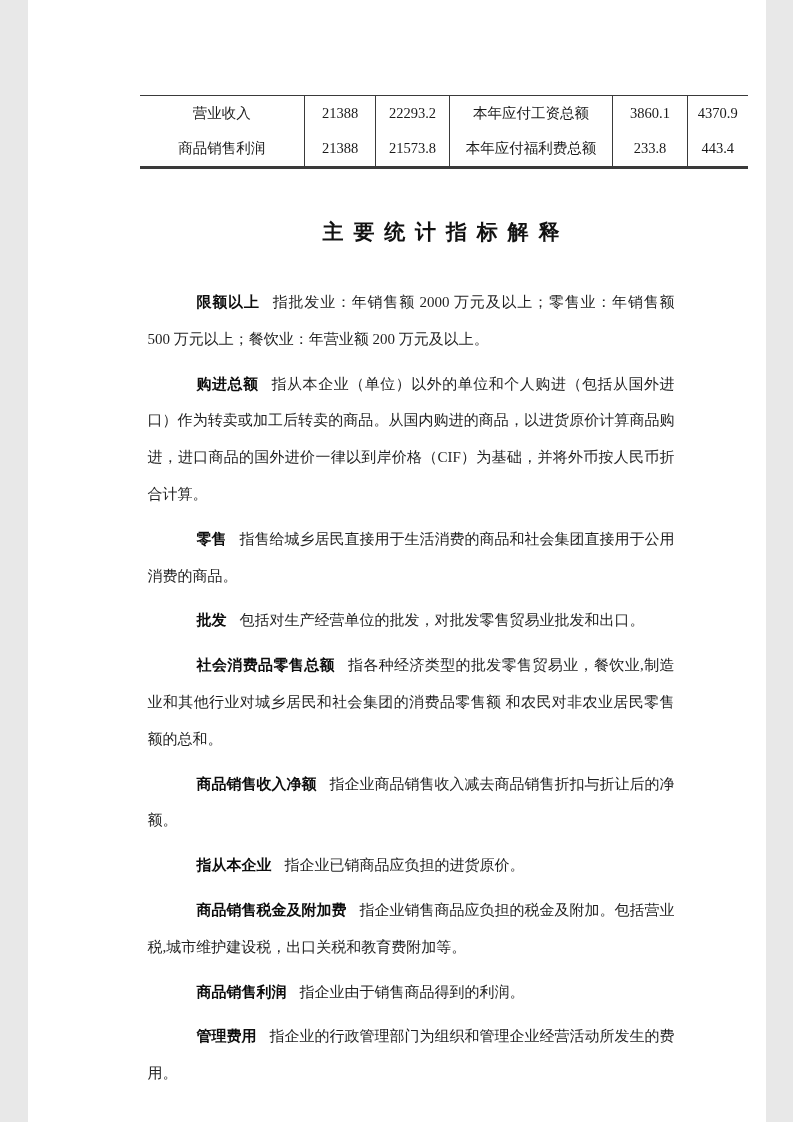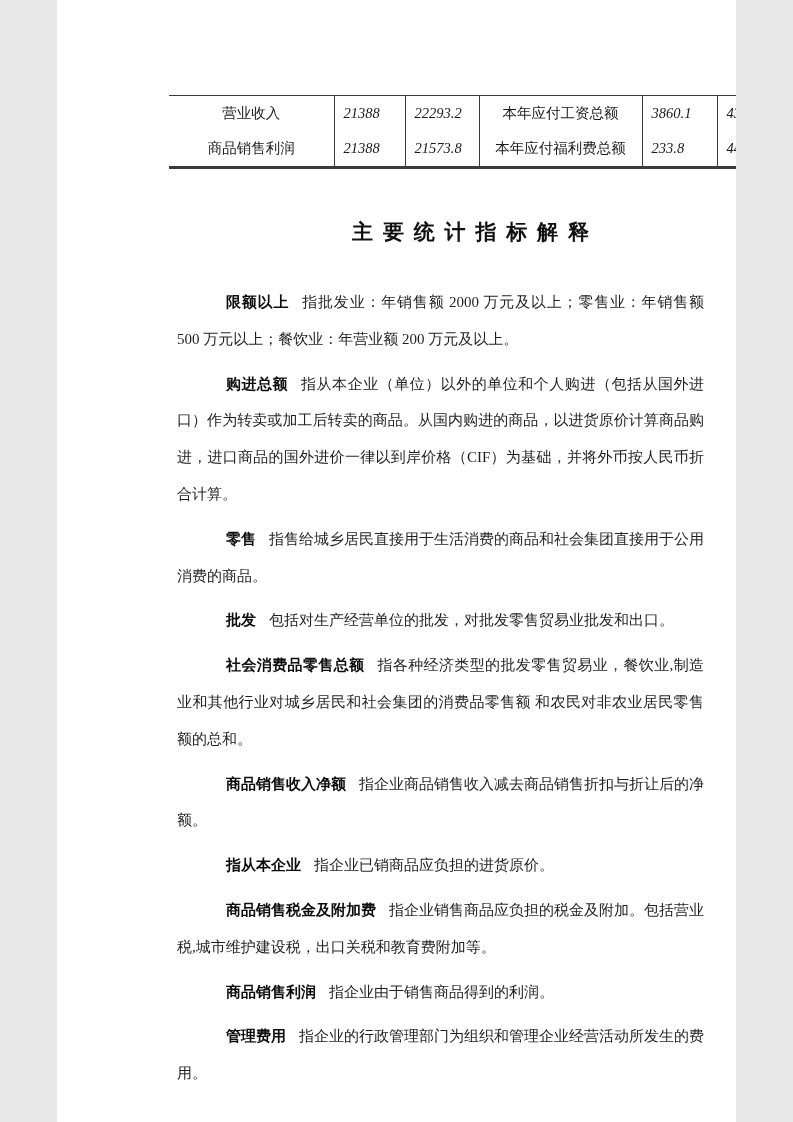--- a/index.html
+++ b/index.html
@@ -1,18 +1,18 @@
 <!DOCTYPE html>
 <html lang="zh"><head>
 <meta charset="utf-8">
 <style>
   html,body{margin:0;padding:0;background:#e8e8e8;}
   .page{
     position:relative;
-    width:679px;height:1122px;
+    width:738px;height:1122px;
     margin:0 auto;
     background:#ffffff;
     color:#1a1a1a;
     font-family:"Liberation Serif","DejaVu Serif",serif;
     overflow:hidden;
   }
   
   .stat-table{
     position:absolute;left:112px;top:95px;
     width:608px;
@@ -24,21 +24,21 @@
   }
   .stat-table td{
     height:35px;
     padding:0 9px;
     vertical-align:middle;
     white-space:nowrap;
     overflow:hidden;
   }
   .stat-table td.sep{border-right:1px solid #3a3a3a;}
   .stat-table td.c-label{text-align:center;}
-  .stat-table td.c-num{text-align:left;font-family:"Liberation Serif","DejaVu Serif",serif;font-style:italic;}
+  .stat-table td.c-num{text-align:center;font-family:"Liberation Serif","DejaVu Serif",serif;}
   
   .doc-title{
     position:absolute;left:0;top:200px;width:793px;
     margin:18px;
     text-align:center;
     font-family:"Liberation Sans","DejaVu Sans",sans-serif;
     font-weight:bold;
     font-size:21px;
     letter-spacing:2px;
     color:#111111;

